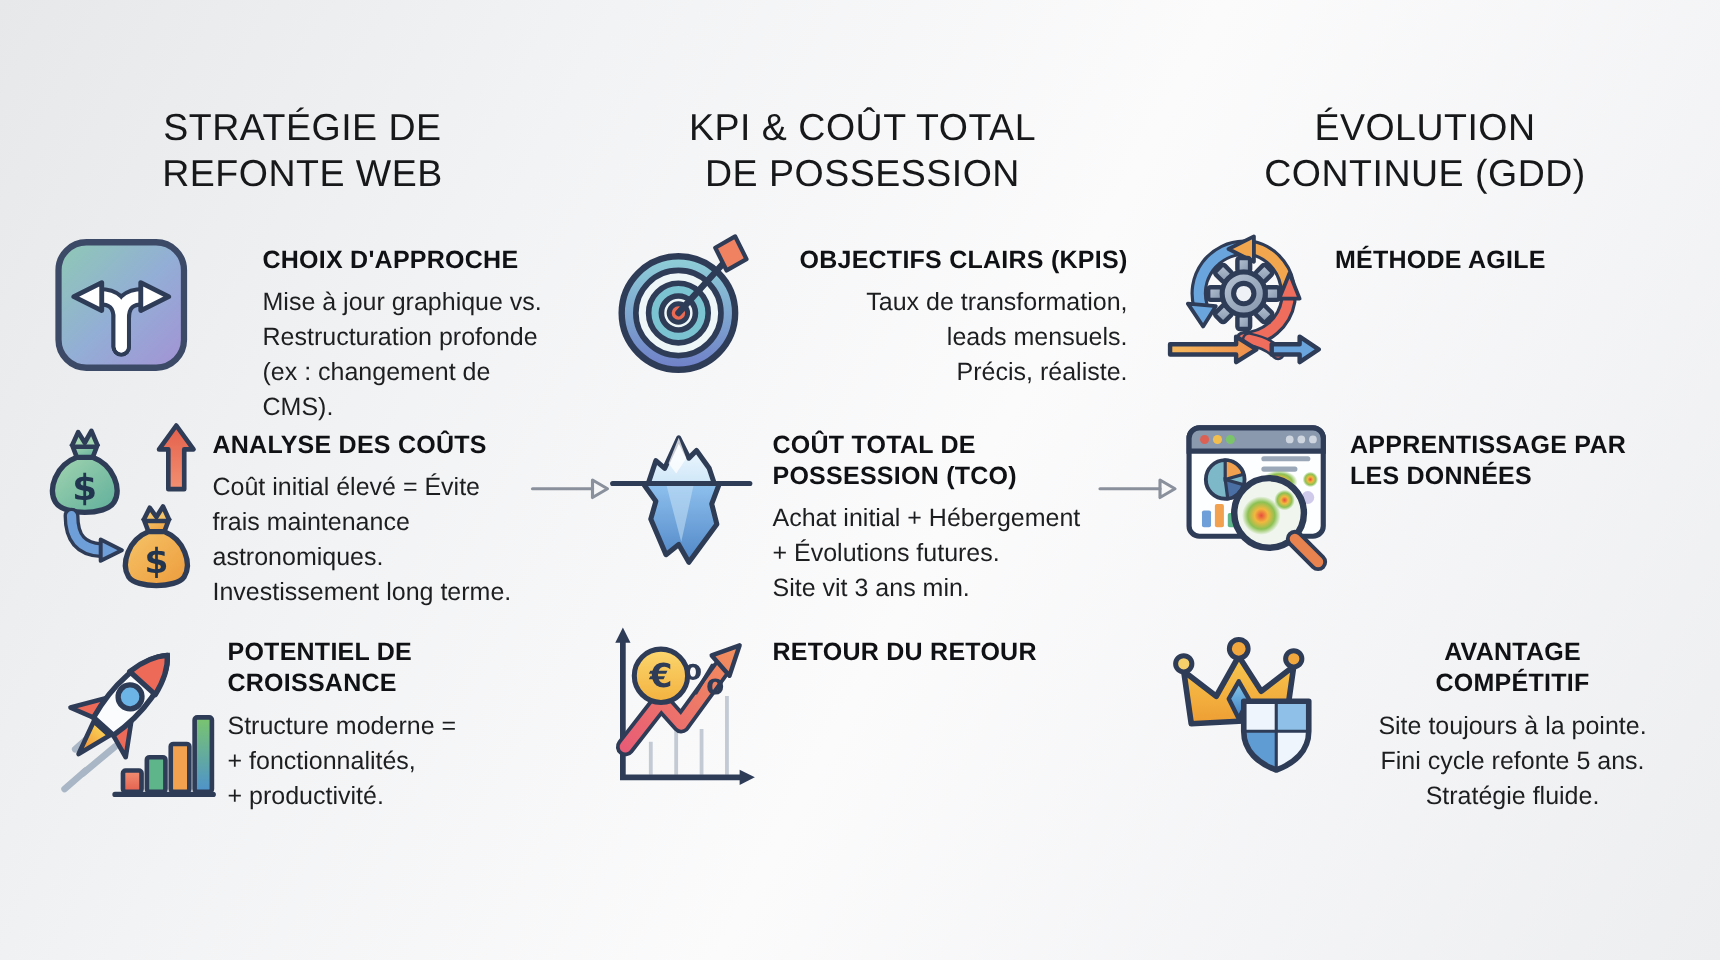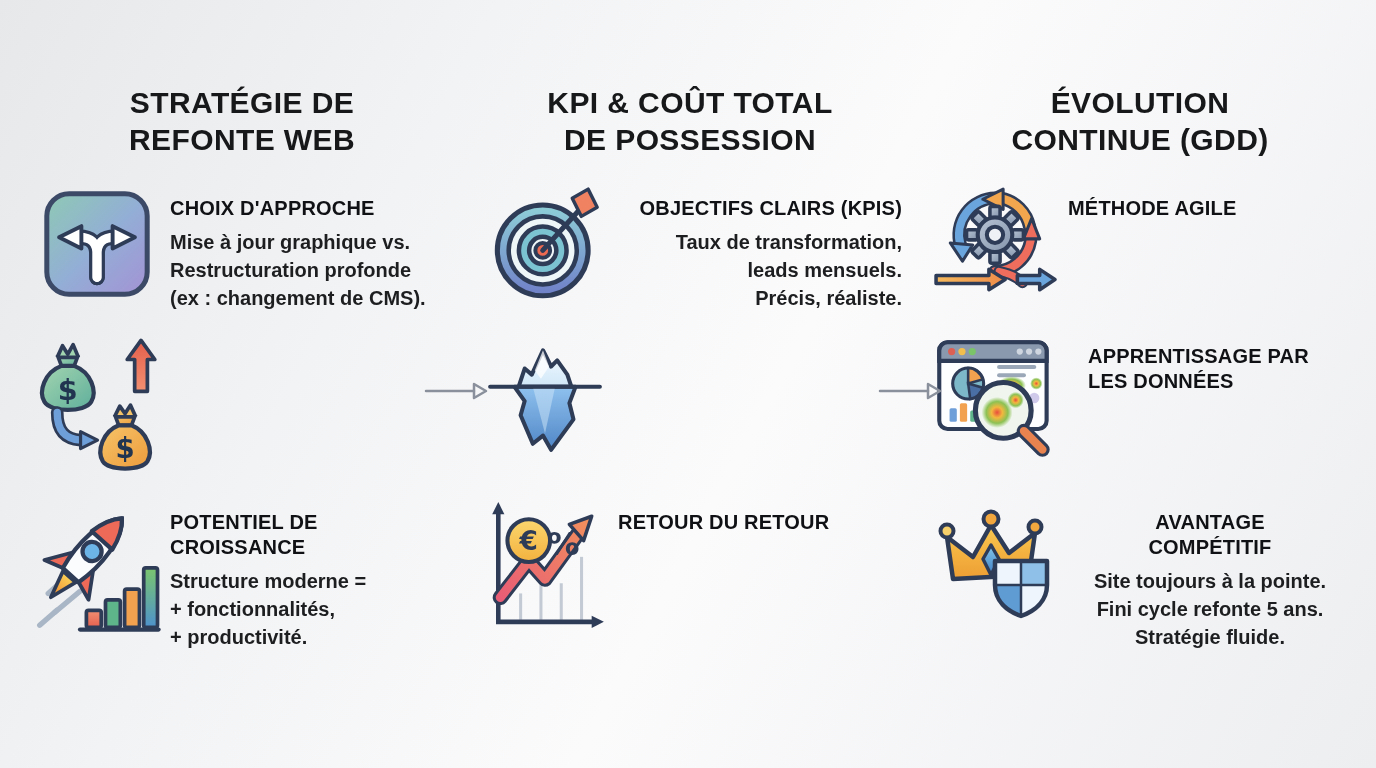--- a/index.html
+++ b/index.html
@@ -5,45 +5,45 @@
   html,body{margin:0;padding:0;}
   body{
     width:1376px;height:768px;overflow:hidden;
     font-family:"Liberation Sans","DejaVu Sans",sans-serif;
     background:linear-gradient(118deg,#e7e8ea 0%,#f2f3f4 28%,#fbfbfc 55%,#edeef0 100%);
   }
   .canvas{position:relative;width:1376px;height:768px;}
   .col{position:absolute;top:0;height:100%;width:424px;}
   .col-header{
     position:absolute;top:84px;left:0;right:0;text-align:center;
-    font-size:30px;font-weight:700;color:#17181a;line-height:1.24;
+    font-size:30px;font-weight:400;color:#17181a;line-height:1.24;
     letter-spacing:.4px;white-space:pre-line;
   }
   .item{position:absolute;display:flex;align-items:flex-start;width:424px;}
   .icon-box{flex:0 0 134px;width:134px;display:flex;justify-content:center;align-items:flex-start;}
   .item-text{margin-left:6px;padding-top:10px;width:284px;}
   .item-title{
     font-size:20px;font-weight:700;color:#101114;line-height:1.24;
     letter-spacing:.2px;white-space:pre-line;margin-bottom:7px;
   }
-  .item-body{font-size:20px;font-weight:700;color:#1d1e20;line-height:1.4;white-space:pre-line;}
+  .item-body{font-size:20px;font-weight:400;color:#1d1e20;line-height:1.4;white-space:pre-line;}
   .connector{position:absolute;top:377px;width:64px;height:28px;}
   svg{display:block;}
   text.sym{font-family:"DejaVu Sans",sans-serif;font-weight:bold;}
 </style>
 </head>
 <body>
 
 <div class="canvas">
 
   <div class="col" style="left:30px;">
     <div class="col-header">STRATÉGIE DE
 REFONTE WEB</div>
 
-    <div class="item" style="top:186px;left:0;">
+    <div class="item" style="top:186px;left:0;gap:40px;">
       <div class="icon-box">
         <svg width="116" height="116" viewBox="0 0 104 104">
           <defs>
             <linearGradient id="forkG" x1="0" y1="0" x2="1" y2="1">
               <stop offset="0%" stop-color="#8ec9b4"></stop>
                 <stop offset="52%" stop-color="#93aed6"></stop>
                 <stop offset="100%" stop-color="#a392d4"></stop>
             </linearGradient>
           </defs>
           <rect x="7" y="7" width="90" height="90" rx="20" fill="url(#forkG)" stroke="#3c4a68" stroke-width="4.5"></rect>
@@ -93,23 +93,30 @@
           <path d="M20,74 C20,92 28,99 42,100" fill="none" stroke="#6f9fd8" stroke-width="7" stroke-linecap="round"></path>
           <polygon points="42,92 58,100 42,108" fill="#6f9fd8" stroke="#2f3c58" stroke-width="3" stroke-linejoin="round"></polygon>
           <g transform="translate(84,66)">
             <path d="M-10,12 L-5,2 L0,9 L5,1 L10,12" fill="#f6c468" stroke="#2f3c58" stroke-width="3.5" stroke-linejoin="round"></path>
             <polygon points="-9,12 9,12 6,20 -6,20" fill="url(#bagO)" stroke="#2f3c58" stroke-width="3.5"></polygon>
             <path d="M-6,20 C-21,26 -27,44 -21,54 C-15,63 15,63 21,54 C27,44 21,26 6,20 Z" fill="url(#bagO)" stroke="#2f3c58" stroke-width="4"></path>
             <text class="sym" x="0" y="51" font-size="26" fill="#223550" text-anchor="middle">$</text>
           </g>
         </svg>
       </div>
-    </div>
-
-    <div class="item" style="top:500px;left:0;">
+      <div class="item-text">
+        <div class="item-title">ANALYSE DES COÛTS</div>
+        <div class="item-body">Coût initial élevé = Évite
+frais maintenance
+astronomiques.
+Investissement long terme.</div>
+      </div>
+    </div>
+
+    <div class="item" style="top:500px;left:12px;align-items:center;">
       <div class="icon-box">
         <svg width="128" height="138" viewBox="0 0 120 130">
           <defs>
             <linearGradient id="flameG" x1="0" y1="0" x2="0" y2="1">
               <stop offset="0%" stop-color="#f9d056"></stop>
                 <stop offset="100%" stop-color="#f0862f"></stop>
             </linearGradient>
             <linearGradient id="rb1" x1="0" y1="0" x2="0" y2="1">
               <stop offset="0%" stop-color="#f29072"></stop>
                 <stop offset="100%" stop-color="#e4604f"></stop>
@@ -189,20 +196,27 @@
               <stop offset="0%" stop-color="#8fc1ee"></stop>
                 <stop offset="100%" stop-color="#4f86c6"></stop>
             </linearGradient>
           </defs>
           <polygon points="36,50 42,32 49,38 60,14 68,30 74,24 84,38 88,50" fill="url(#iceTop)" stroke="#2e3c56" stroke-width="4" stroke-linejoin="round"></polygon>
           <polygon points="60,14 66,30 58,42 52,34" fill="#ffffff" opacity="0.75"></polygon>
           <polygon points="32,50 92,50 86,66 90,82 68,112 60,98 50,106 38,78 42,64" fill="url(#iceBot)" stroke="#2e3c56" stroke-width="4" stroke-linejoin="round"></polygon>
           <polygon points="50,50 72,50 62,96" fill="#cde5f8" opacity="0.5"></polygon>
           <path d="M8,50 H116" stroke="#2e3c56" stroke-width="4" stroke-linecap="round"></path>
         </svg>
+      </div>
+      <div class="item-text">
+        <div class="item-title">COÛT TOTAL DE
+POSSESSION (TCO)</div>
+        <div class="item-body">Achat initial + Hébergement
++ Évolutions futures.
+Site vit 3 ans min.</div>
       </div>
     </div>
 
     <div class="item" style="top:500px;left:0;">
       <div class="icon-box">
         <svg width="126" height="132" viewBox="0 0 124 130">
           <defs>
             <linearGradient id="roiG" x1="18" y1="96" x2="108" y2="16" gradientUnits="userSpaceOnUse">
               <stop offset="0%" stop-color="#e85d75"></stop>
                 <stop offset="100%" stop-color="#f2915c"></stop>
@@ -277,21 +291,21 @@
           <path d="M66,84 C76,86 84,90 89,95" fill="none" stroke="#ee6d5c" stroke-width="7" stroke-linecap="round"></path>
           <polygon points="4,88 56,88 56,82 72,92 56,102 56,96 4,96" fill="url(#orG)" stroke="#2f3c58" stroke-width="3.5" stroke-linejoin="round"></polygon>
           <polygon points="84,88 106,88 106,82 121,92 106,102 106,96 84,96" fill="#6aa6dd" stroke="#2f3c58" stroke-width="3.5" stroke-linejoin="round"></polygon>
         </svg>
       </div>
       <div class="item-text">
         <div class="item-title">MÉTHODE AGILE</div>
       </div>
     </div>
 
-    <div class="item" style="top:334px;left:0;gap:20px;">
+    <div class="item" style="top:334px;left:12px;">
       <div class="icon-box">
         <svg width="128" height="128" viewBox="0 0 124 124">
           <defs>
             <radialGradient id="heatG">
               <stop offset="0%" stop-color="#e84d3d"></stop>
                 <stop offset="35%" stop-color="#f2b83e"></stop>
                 <stop offset="70%" stop-color="#8cc153"></stop>
                 <stop offset="100%" stop-color="#8cc153" stop-opacity="0"></stop>
             </radialGradient>
           </defs>

